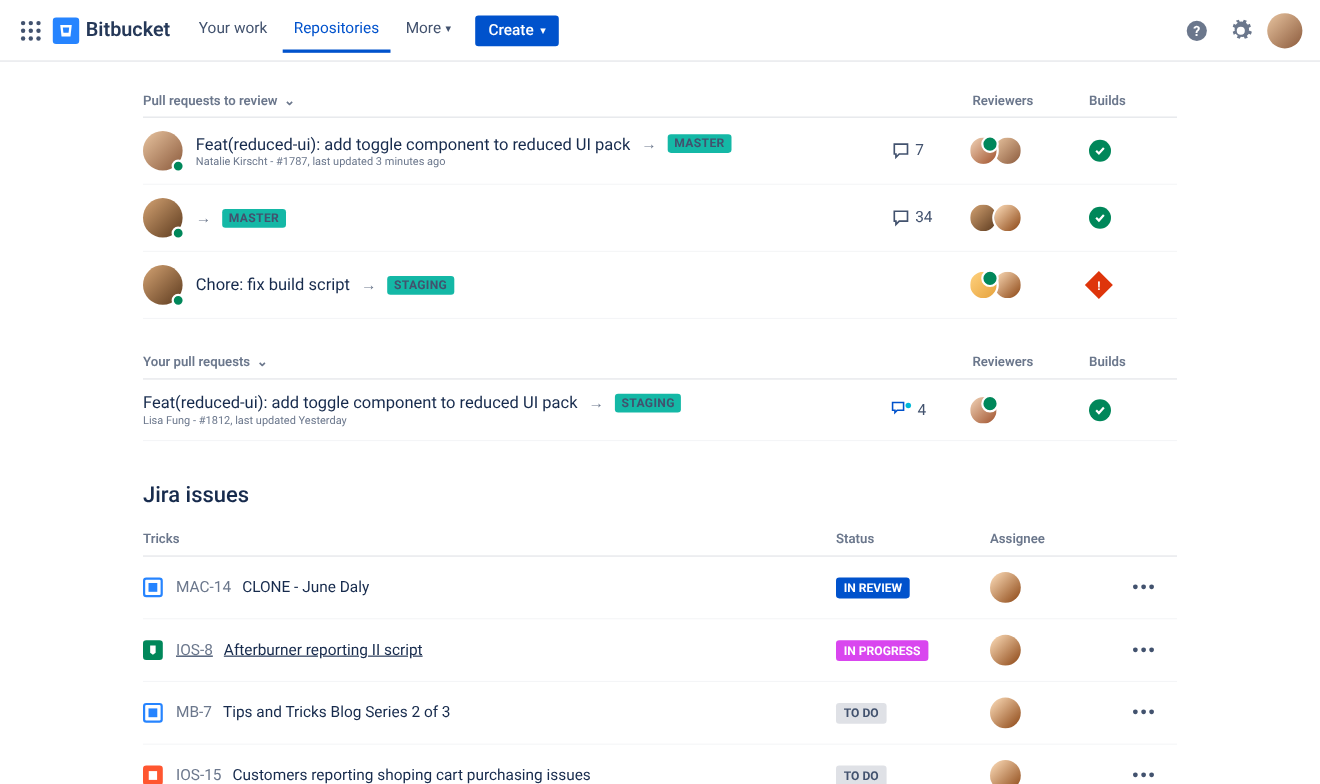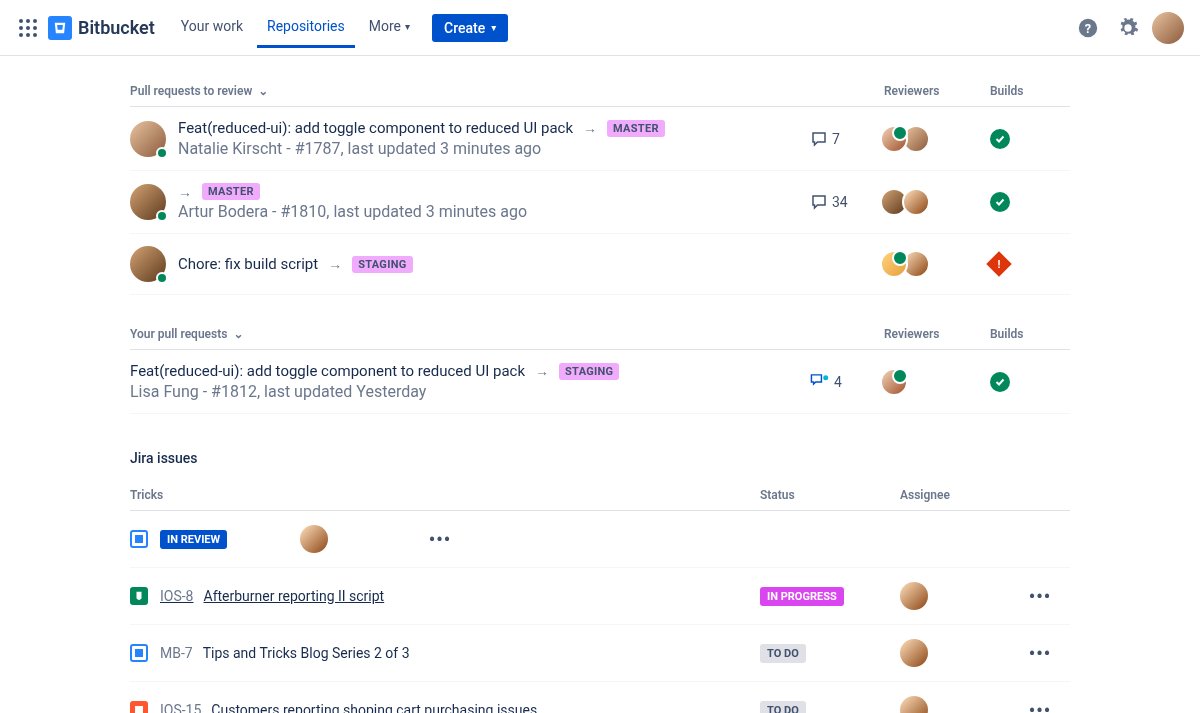--- a/index.html
+++ b/index.html
@@ -41,34 +41,34 @@
 .col-builds { width:80px; text-align:left;}
 .col-comments { width:70px;}
 .pr-row { display:flex; align-items:center; padding:12px 0; border-bottom:1px solid #F4F5F7;}
 .pr-avatar-wrap { position:relative; width:36px; height:36px; margin-right:12px; flex-shrink:0;}
 .pr-avatar { width:36px; height:36px; border-radius:50%;}
 .presence { position:absolute; bottom:-2px; right:-2px; width:12px; height:12px; border-radius:50%; background:#00875A; border:2px solid #fff;}
 .pr-main { flex:1; min-width:0;}
 .pr-title-line { display:flex; align-items:center; gap:10px; flex-wrap:wrap;}
 .pr-title { font-size:15px; color:#172B4D;}
 .arrow-icon { color:#6B778C;}
-.branch-lozenge { background:#f0abfc; color:#42526E; font-size:11px; font-weight:700; padding:2px 6px; border-radius:3px; letter-spacing:0.3px;}
-.pr-meta { color:#6B778C; font-size:16px; margin-top:2px;}
+.branch-lozenge { background:#14b8a6; color:#42526E; font-size:11px; font-weight:700; padding:2px 6px; border-radius:3px; letter-spacing:0.3px;}
+.pr-meta { color:#6B778C; font-size:10px; margin-top:2px;}
 .comments-cell { width:70px; display:flex; align-items:center; justify-content:flex-start; gap:4px; color:#42526E;}
 .reviewers-cell { width:110px; display:flex; align-items:center; gap:-4px;}
 .rev-avatar { width:28px; height:28px; border-radius:50%; border:2px solid #fff; margin-left:-6px;}
 .rev-avatar:first-child { margin-left:0;}
 .rev-check { position:relative;}
 .rev-check::after { content:""; position:absolute; top:-2px; right:-2px; width:12px; height:12px; background:#00875A; border:2px solid #fff; border-radius:50%;}
 .builds-cell { width:80px; display:flex; align-items:center; justify-content:flex-start;}
 .build-ok { width:20px; height:20px; border-radius:50%; background:#00875A; display:flex; align-items:center; justify-content:center; color:#fff;}
 .build-fail { width:18px; height:18px; background:#DE350B; transform:rotate(45deg); display:flex; align-items:center; justify-content:center;}
 .build-fail span { transform:rotate(-45deg); color:#fff; font-weight:700; font-size:11px;}
 
-.jira-heading { font-size:14px; font-weight:500; color:#172B4D; margin-top:36px; margin-bottom:14px;}
+.jira-heading { font-size:20px; font-weight:500; color:#172B4D; margin-top:36px; margin-bottom:14px;}
 .jira-header { display:flex; align-items:center; padding:8px 0; border-bottom:1px solid #DFE1E6; color:#6B778C; font-size:12px; font-weight:600;}
 .col-issues { flex:1;}
 .col-status { width:140px;}
 .col-assignee { width:110px;}
 .col-actions { width:60px; text-align:center;}
 .jira-row { display:flex; align-items:center; padding:14px 0; border-bottom:1px solid #F4F5F7;}
 .jira-type-icon { width:18px; height:18px; border-radius:3px; display:flex; align-items:center; justify-content:center; margin-right:12px; flex-shrink:0;}
 .jt-blue { background:#fff; border:2px solid #2684FF;}
 .jt-blue-inner { width:8px; height:8px; background:#2684FF;}
 .jt-green { background:#00875A;}
@@ -191,21 +191,20 @@
   <div class="pr-row">
     <div class="pr-avatar-wrap">
         <div class="pr-avatar av-m1"></div>
         <div class="presence"></div>
       </div>
     <div class="pr-main">
       <div class="pr-title-line">
         <span class="arrow-icon">→</span>
         <span class="branch-lozenge">MASTER</span>
       </div>
-      <div class="pr-meta">Artur Bodera - #1810, last updated  3 minutes ago</div>
     </div>
     <div class="comments-cell">
       <svg width="18" height="18" viewBox="0 0 24 24">
           <path fill="none" stroke="#42526E" stroke-width="2" d="M4 4h16v12H10l-4 4v-4H4V4z"></path>
         </svg>
       <span>34</span>
     </div>
     <div class="reviewers-cell">
       <div class="rev-avatar av-m1"></div>
       <div class="rev-avatar av-f3"></div>
@@ -288,20 +287,24 @@
     <div class="col-status">Status</div>
     <div class="col-assignee">Assignee</div>
     <div class="col-actions"></div>
   </div>
 
   <div id="jira-rows">
       <div class="jira-row">
         <div class="jira-type-icon jt-blue">
           <div class="jt-blue-inner"></div>
         </div>
+        <div class="col-issues" style="display:flex;align-items:baseline;">
+          <span class="jira-key">MAC-14</span>
+          <span class="jira-title">CLONE - June Daly</span>
+        </div>
         <div class="col-status"><span class="status-lozenge st-inreview">IN REVIEW</span></div>
         <div class="col-assignee">
           <div class="assignee-avatar av-f3"></div>
         </div>
         <div class="col-actions"><span class="more-dots">•••</span></div>
       </div>
       <div class="jira-row">
         <div class="jira-type-icon jt-green">
           <svg width="10" height="10" viewBox="0 0 24 24">
             <path fill="#fff" d="M6 2h12v16l-6 4-6-4V2z"></path>

